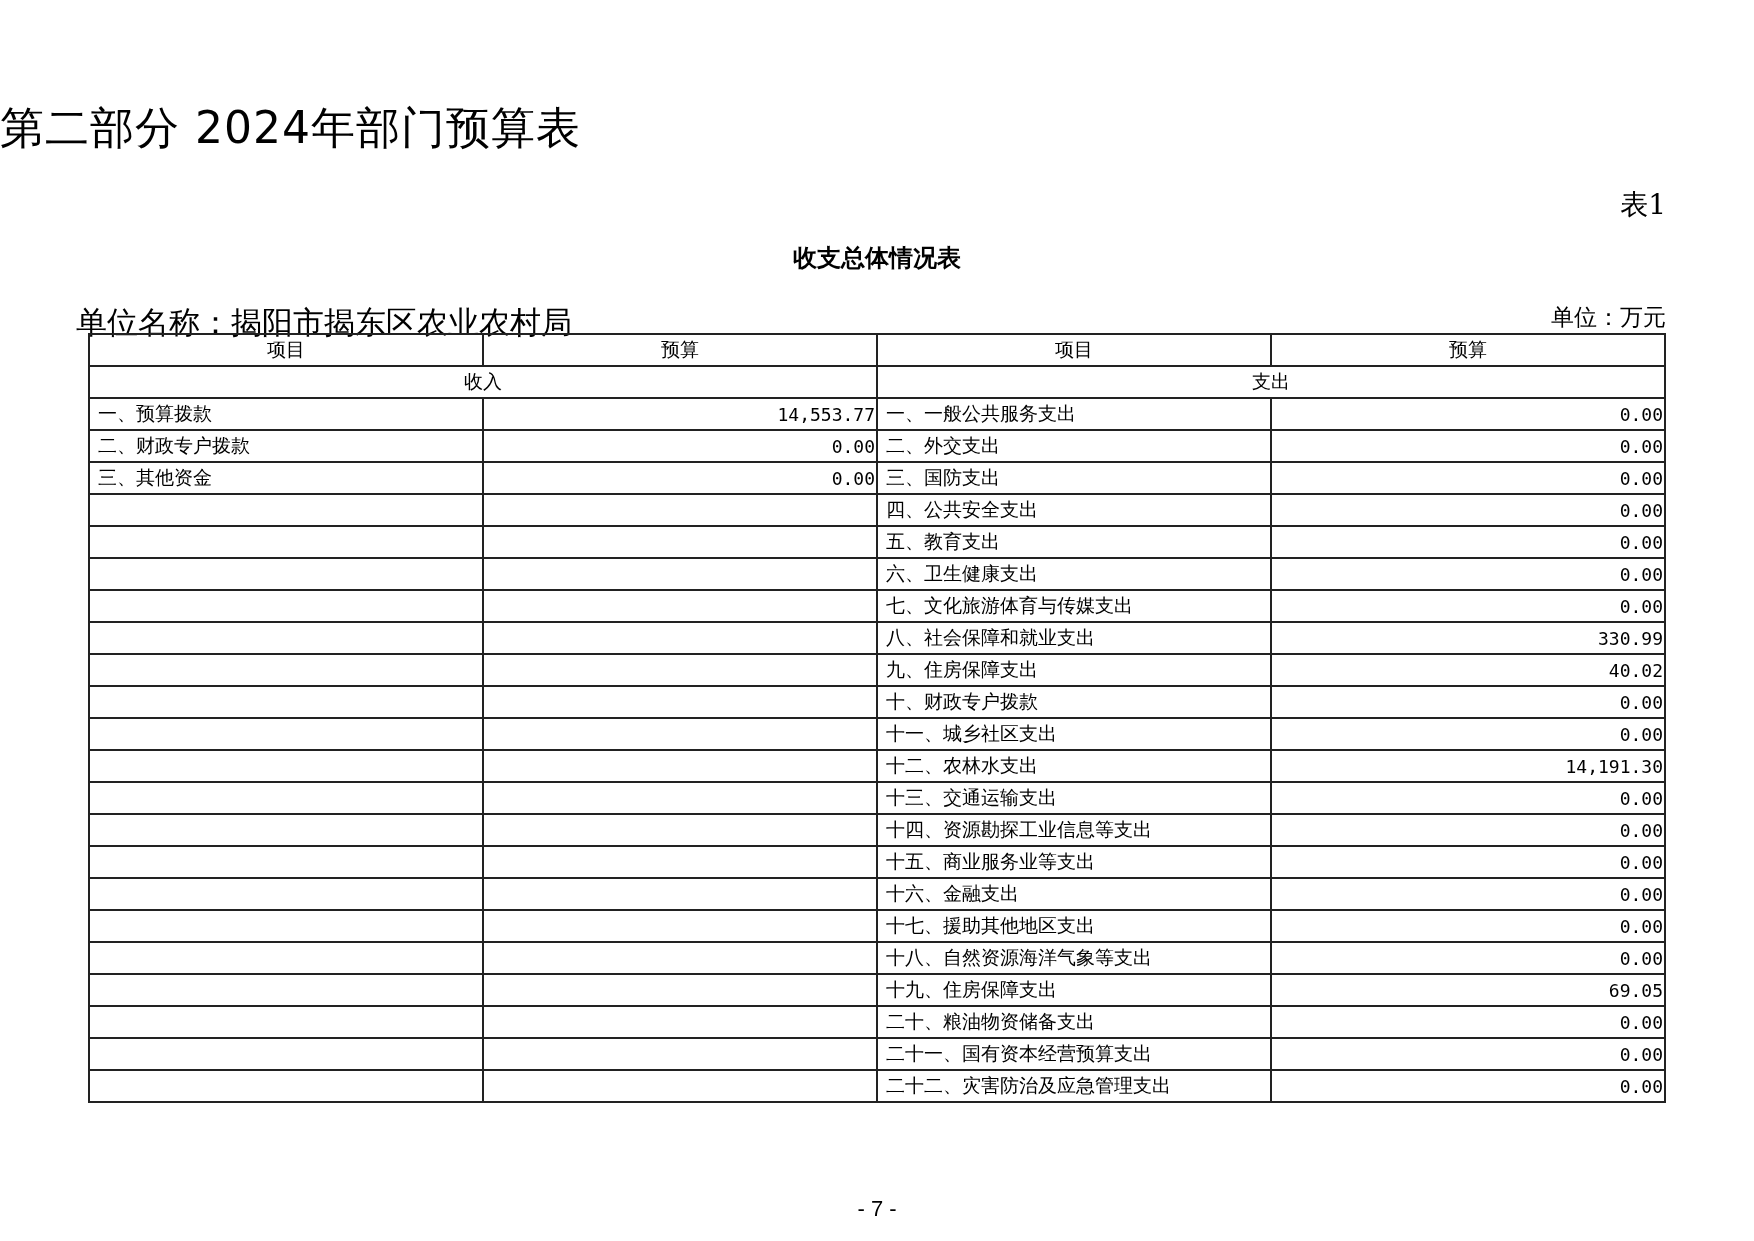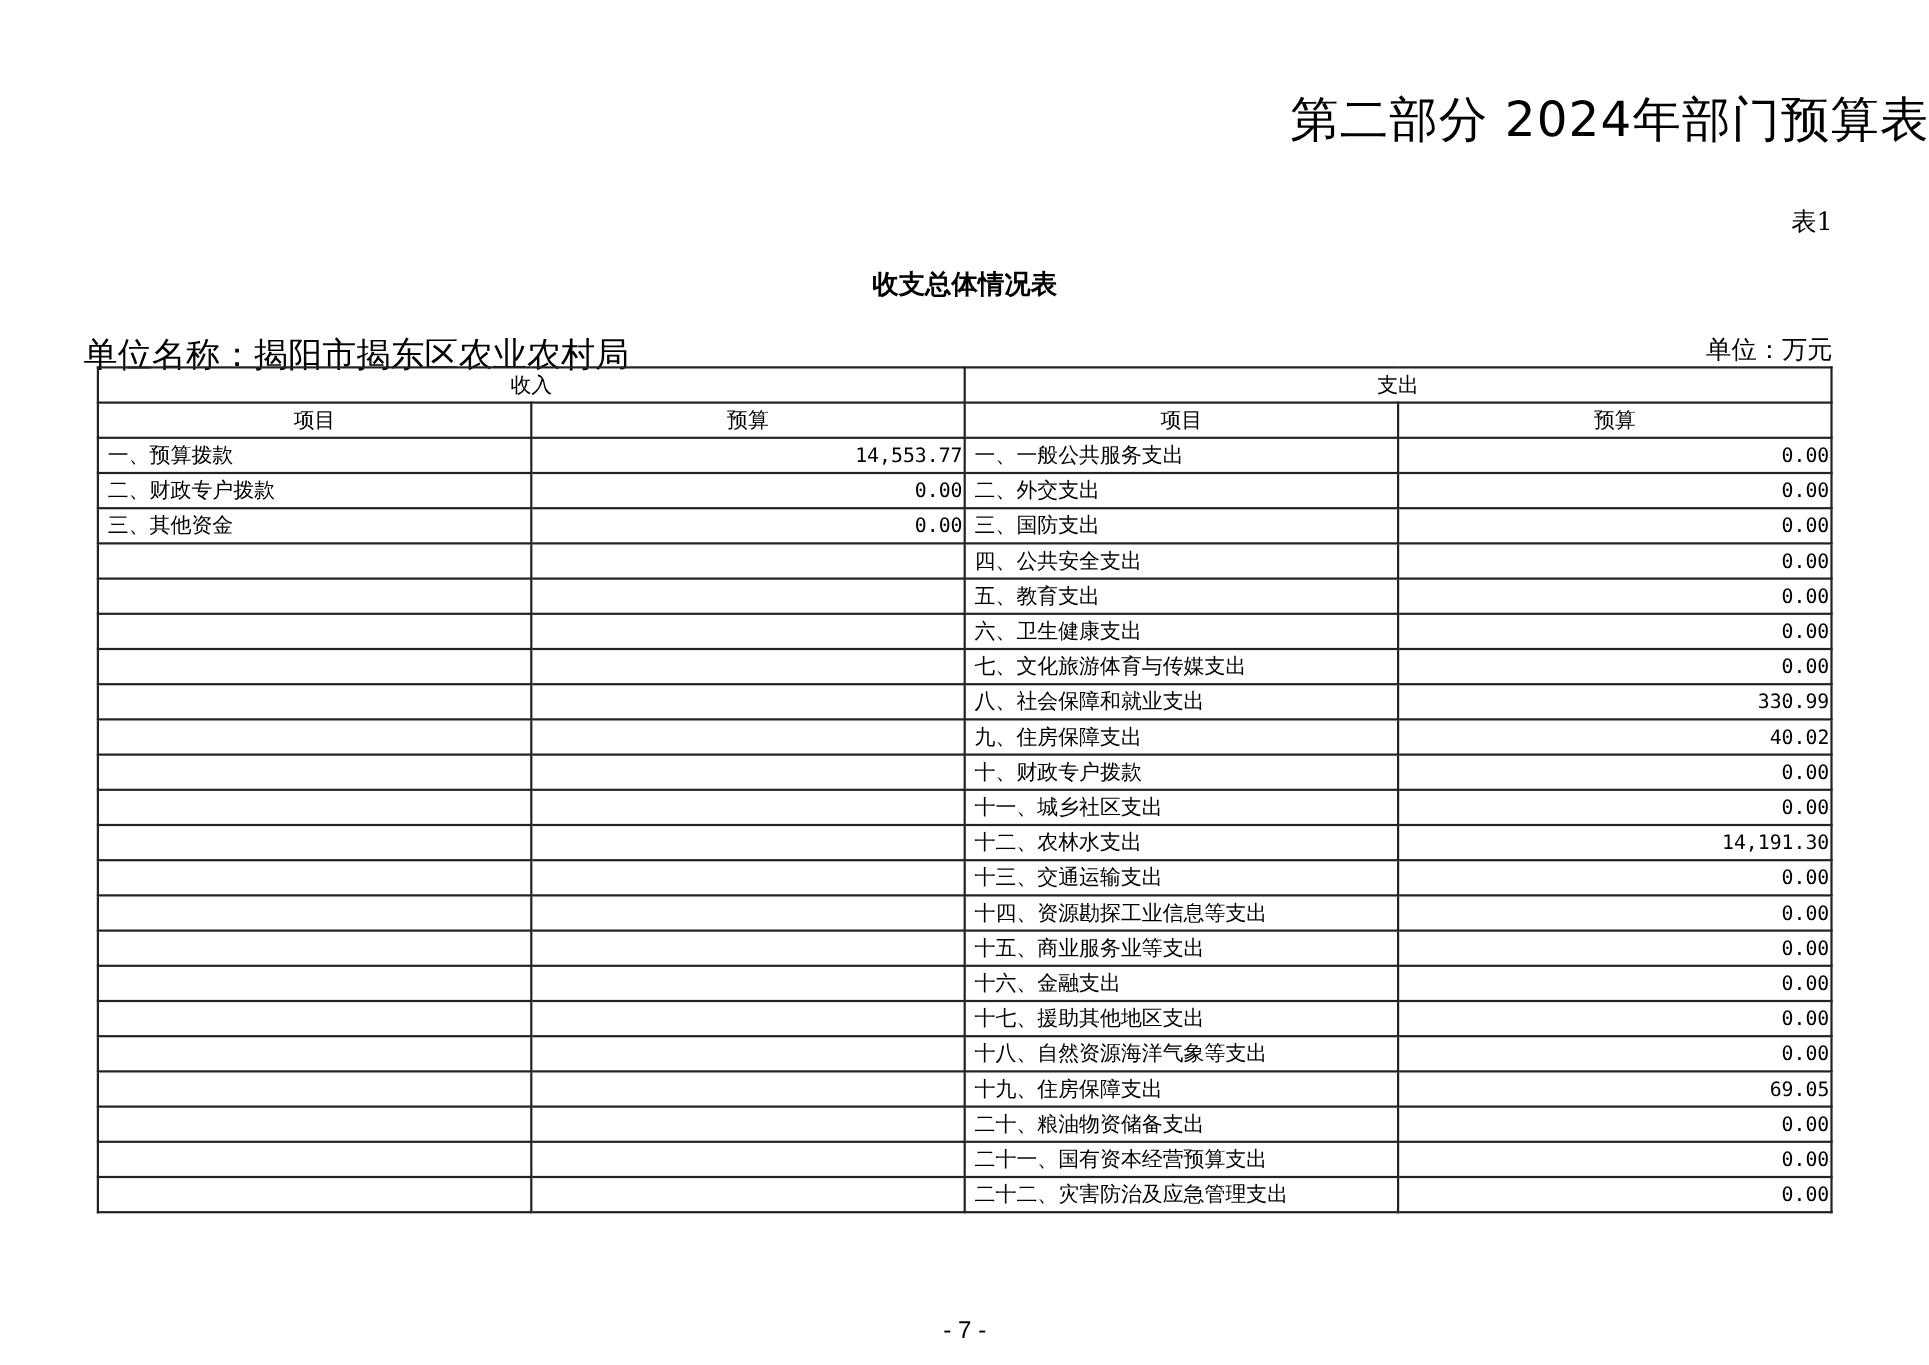--- a/index.html
+++ b/index.html
@@ -1,23 +1,23 @@
 <!DOCTYPE html>
 <html><head>
 <meta charset="utf-8">
 <style>
   html, body { margin: 0; padding: 0; background: #ffffff; }
   body { width: 1754px; height: 1241px; position: relative; overflow: hidden; color: #000; }
   .page-title {
-    position: absolute; left: 0; width: 1754px; top: 82px; text-align: right;
+    position: absolute; left: 0; width: 1754px; top: 100px; text-align: left;
     font-family: "DejaVu Sans", sans-serif; font-size: 44px; line-height: 56px; letter-spacing: 1px;
   }
   .table-no {
     position: absolute; right: 88px; top: 186px;
-    font-family: "DejaVu Serif", serif; font-size: 23px;
+    font-family: "DejaVu Serif", serif; font-size: 28px;
   }
   .table-title {
     position: absolute; left: 0; width: 1754px; top: 242px; text-align: center;
     font-family: "DejaVu Sans", sans-serif; font-weight: bold; font-size: 24px;
   }
   .unit-name {
     position: absolute; left: 76px; top: 302px;
     font-family: "DejaVu Serif", serif; font-size: 31px;
   }
   .unit-label {
@@ -51,29 +51,29 @@
 
 <table class="budget">
   <colgroup>
     <col style="width:25%">
       <col style="width:25%">
       <col style="width:25%">
       <col style="width:25%">
   </colgroup>
   <thead>
     <tr>
-      <th colspan="2">收入</th>
-      <th colspan="2">支出</th>
-    </tr>
-    <tr>
       <th>项目</th>
       <th>预算</th>
       <th>项目</th>
       <th>预算</th>
     </tr>
+    <tr>
+      <th colspan="2">收入</th>
+      <th colspan="2">支出</th>
+    </tr>
   </thead>
   <tbody id="rows">
       <tr>
         <td>一、预算拨款</td>
         <td class="num">14,553.77</td>
         <td>一、一般公共服务支出</td>
         <td class="num">0.00</td>
       </tr>
       <tr>
         <td>二、财政专户拨款</td>

